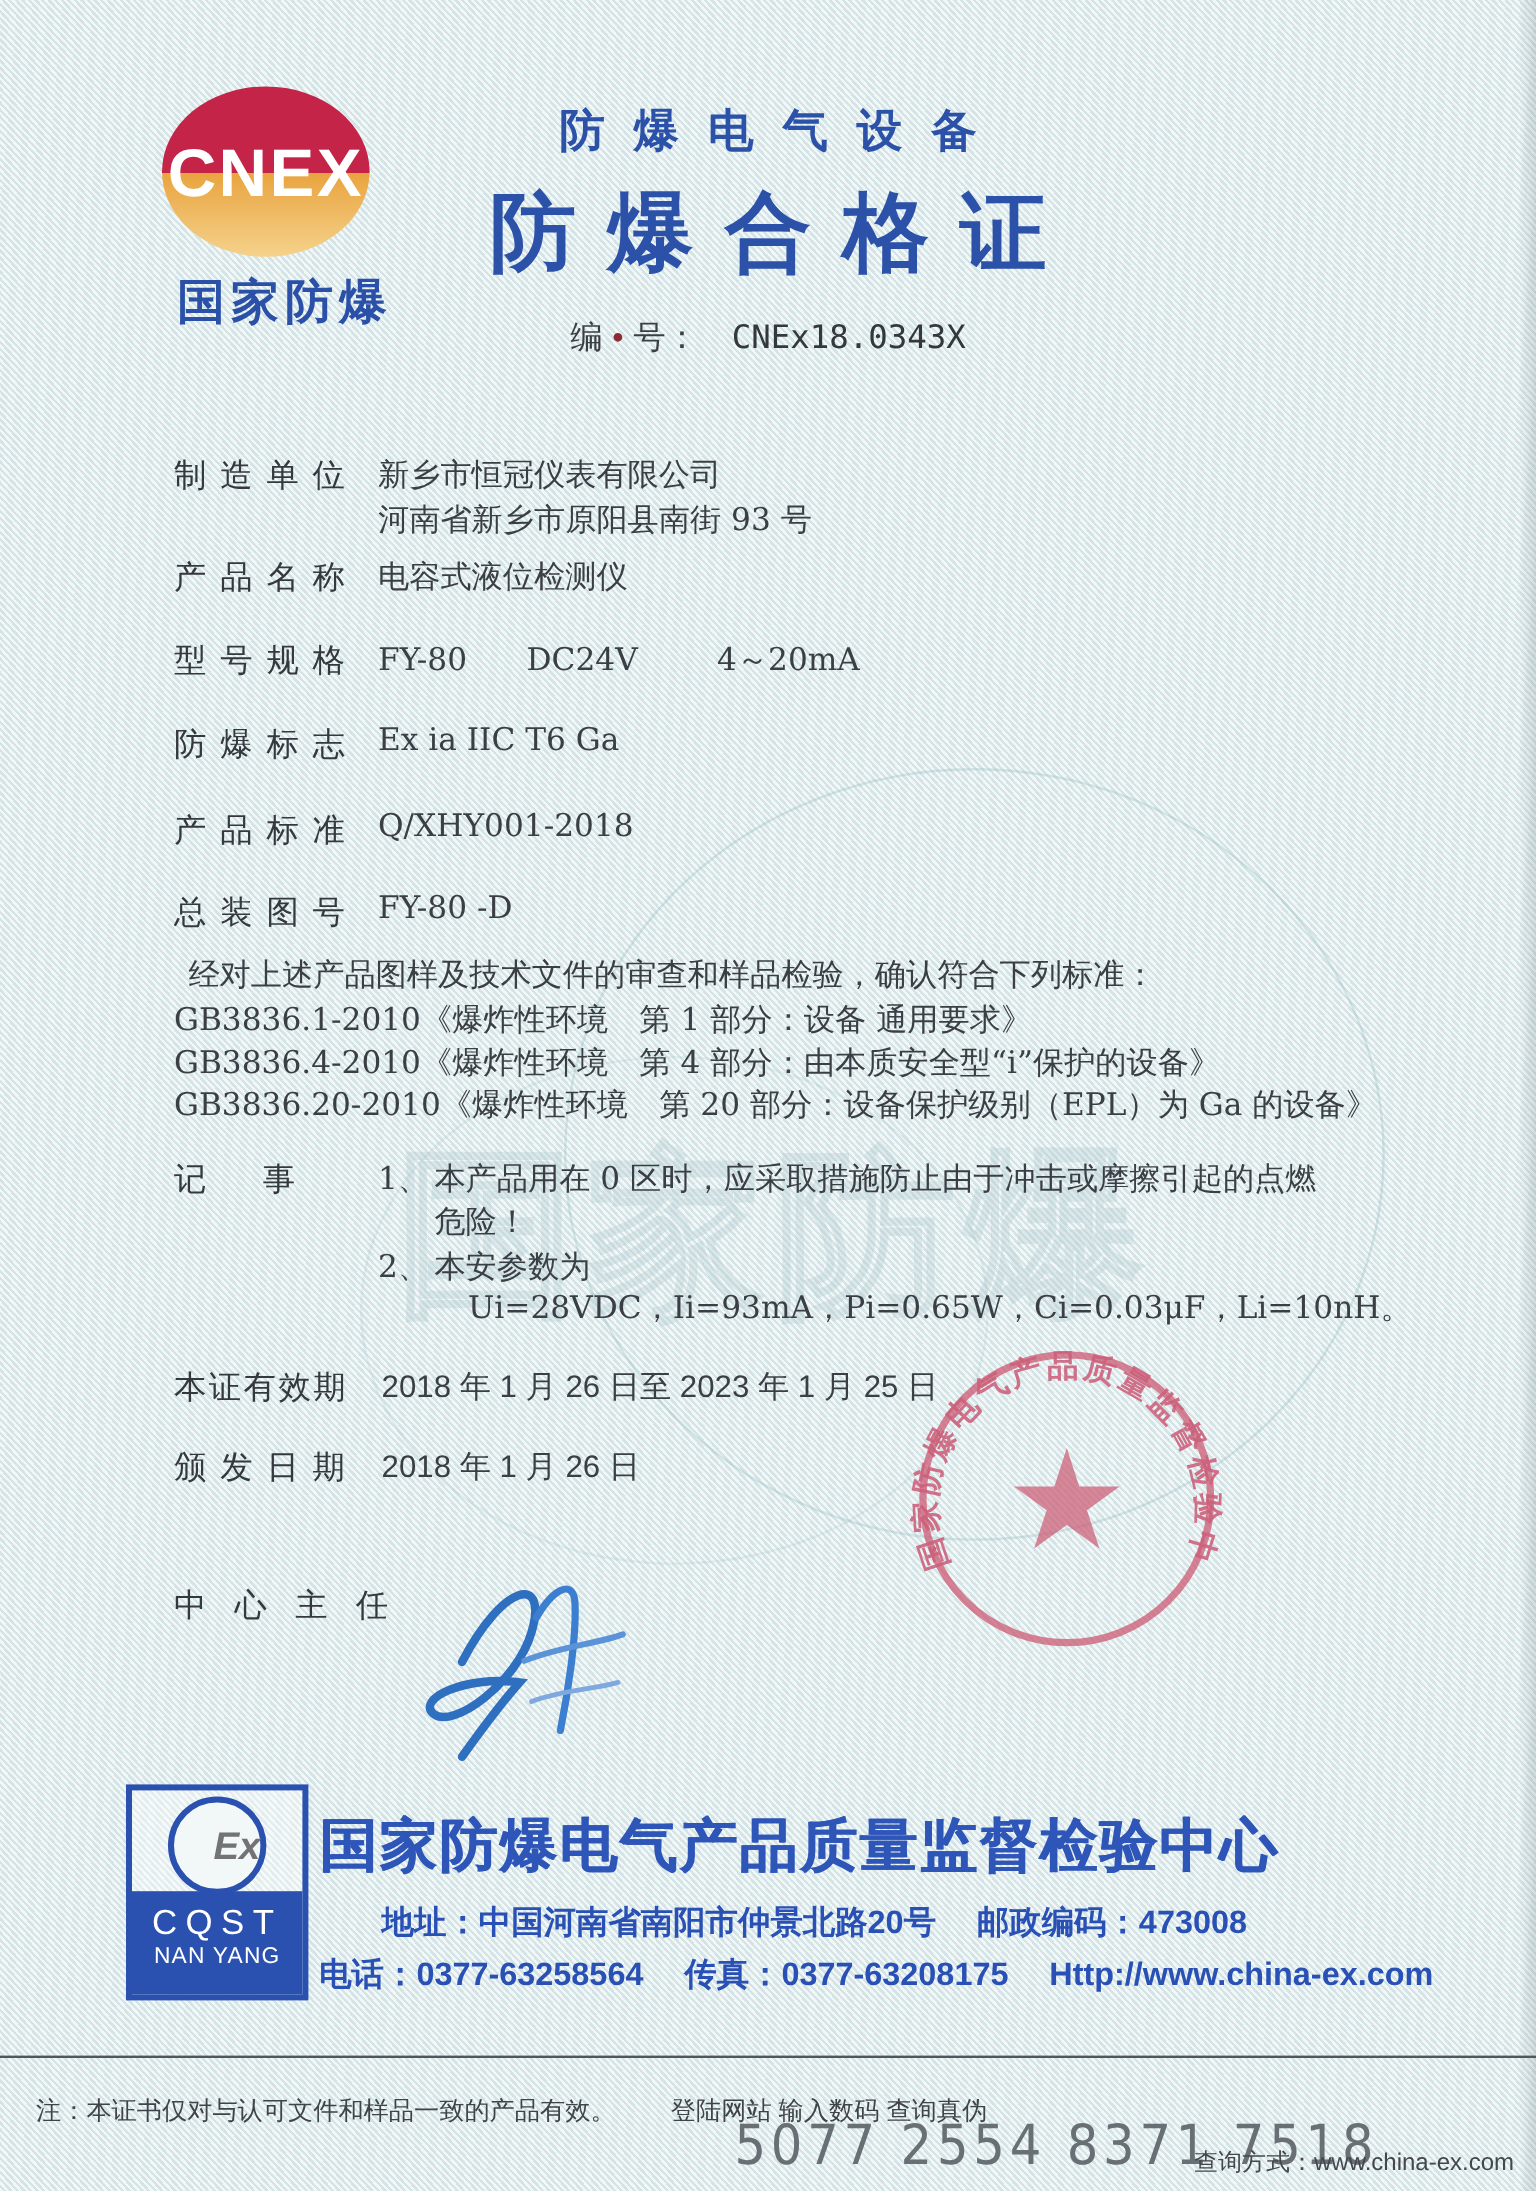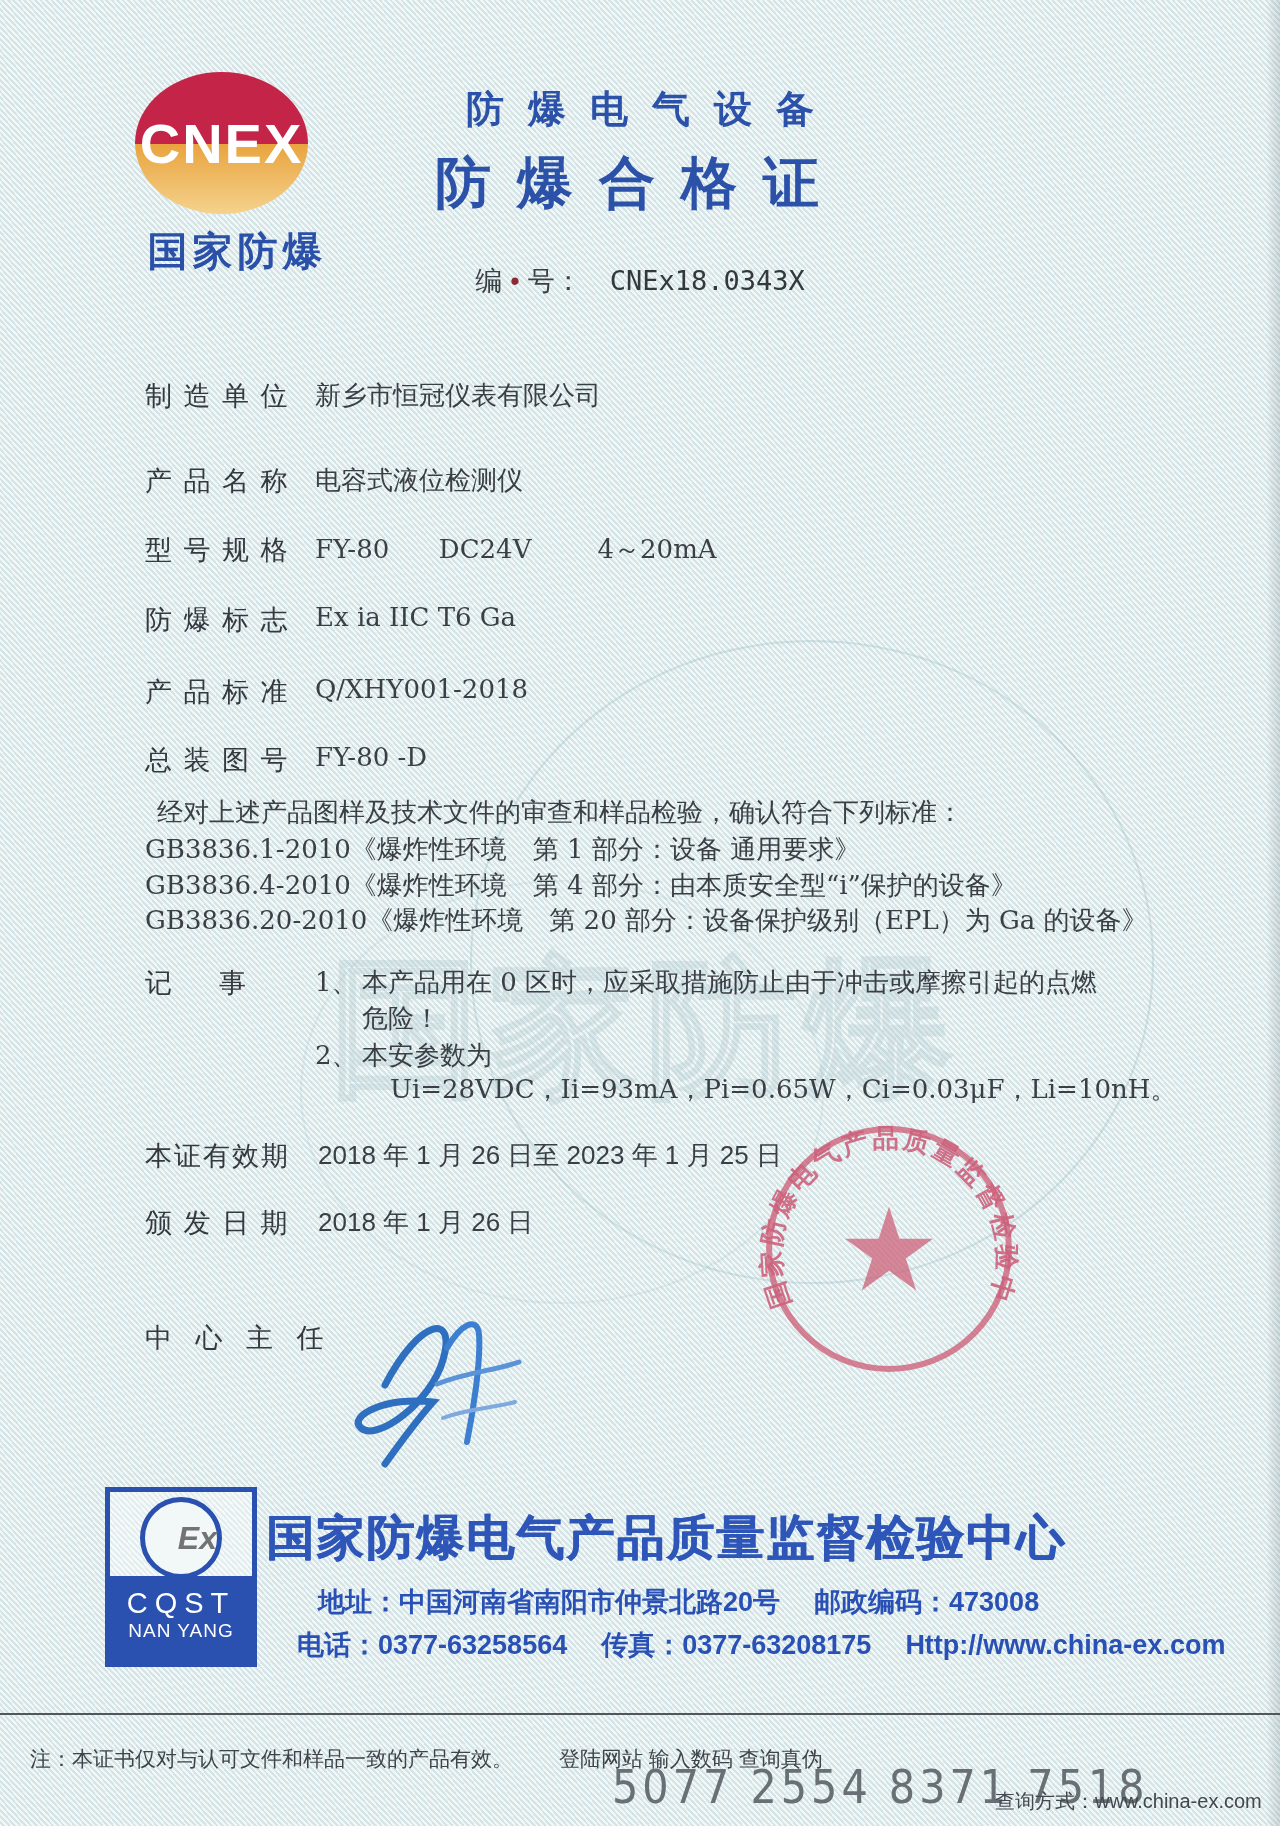--- a/index.html
+++ b/index.html
@@ -28,42 +28,42 @@
   .logo-oval{
     position:absolute;left:135px;top:72px;width:173px;height:142px;border-radius:50%;
     background:linear-gradient(180deg,#c32448 0%,#c32448 51%,#e9a43f 51%,#f5d28c 100%);
     display:flex;align-items:center;justify-content:center;
   }
   .logo-oval span{color:#fff;font-weight:bold;font-size:56px;letter-spacing:2px;font-family:"Liberation Sans",sans-serif;}
   .logo-caption{position:absolute;left:125px;top:224px;width:225px;text-align:center;
     color:#2a50a8;font-size:40px;font-weight:bold;letter-spacing:5px;}
   
   .hdr-sub{top:84px;font-size:38px;font-weight:bold;letter-spacing:24px;color:#2b51a8;margin-left:12px;}
-  .hdr-title{top:146px;font-size:56px;font-weight:bold;letter-spacing:26px;color:#2b51a8;}
+  .hdr-title{top:146px;font-size:72px;font-weight:bold;letter-spacing:26px;color:#2b51a8;margin-left:13px;}
   .cert-line{top:263px;font-size:27px;}
   .cert-line .dot{color:#8c2b33;margin:0 8px;}
   .cert-line .no{font-family:"DejaVu Sans Mono",monospace;margin-left:28px;color:#33383d;}
   
   .flabel{position:absolute;left:145px;font-size:27px;letter-spacing:2px;color:#34393f;}
   .fvalue{position:absolute;left:315px;font-size:26px;color:#3a3f45;font-family:"DejaVu Serif",serif;}
   .body-text{position:absolute;left:145px;font-size:26px;color:#3a3f45;font-family:"DejaVu Serif",serif;white-space:nowrap;}
   .sig-svg{position:absolute;left:325px;top:1290px;width:210px;height:185px;}
   .stamp-svg{position:absolute;left:758px;top:1118px;width:262px;height:262px;opacity:.88;}
   
   .exbox{position:absolute;left:105px;top:1487px;width:142px;height:170px;border:5px solid #2a50b0;background:rgba(255,255,255,0.35);}
   .exbox-circle{position:absolute;top:5px;left:50%;transform:translateX(-50%);width:72px;height:72px;
     border:5px solid #2a50b0;border-radius:50%;background:#f2f7f7;display:flex;align-items:center;justify-content:flex-end;
     font-weight:bold;font-style:italic;color:#737373;font-size:32px;z-index:2;}
   .exbox-band{position:absolute;left:0;right:0;bottom:0;height:86px;background:#2a50b0;color:#fff;text-align:center;}
   .exbox-cqst{margin-top:11px;font-size:29px;letter-spacing:7px;}
   .exbox-city{font-size:19px;letter-spacing:1px;}
   .org-name{position:absolute;left:266px;top:1506px;font-size:48px;font-weight:bold;letter-spacing:2px;
     color:#2e55b8;white-space:nowrap;text-shadow:1px 0 0 #2e55b8;}
   .org-addr{position:absolute;left:318px;top:1584px;font-size:27px;font-weight:bold;color:#2950b4;white-space:nowrap;}
-  .org-tel{position:absolute;left:266px;top:1627px;font-size:27px;font-weight:bold;color:#2950b4;white-space:nowrap;padding-left:31px;}
+  .org-tel{position:absolute;left:266px;top:1627px;font-size:27px;font-weight:bold;color:#2950b4;white-space:nowrap;}
   .org-addr .gap,.org-tel .gap{display:inline-block;width:34px;}
   .divider{position:absolute;left:0;top:1713px;width:1280px;height:2px;background:#51565c;}
   
   .foot-note{position:absolute;left:30px;top:1745px;font-size:21px;color:#3f444a;white-space:nowrap;}
   .foot-note .hint{margin-left:46px;}
   .foot-code{position:absolute;left:612px;top:1760px;font-size:46px;letter-spacing:4px;color:#686f75;
     font-family:"DejaVu Sans",sans-serif;font-stretch:condensed;white-space:nowrap;}
   .foot-query{position:absolute;left:995px;top:1788px;font-size:20px;color:#43484e;white-space:nowrap;}
 </style>
 </head>
@@ -82,20 +82,21 @@
   <div class="logo-caption">国家防爆</div>
 
   <div class="abs centered hdr-sub" style="letter-spacing:24px;">防爆电气设备</div>
   <div class="abs centered hdr-title">防爆合格证</div>
   <div class="abs centered cert-line">
     <span>编</span><span class="dot">•</span><span>号：</span><span class="no">CNEx18.0343X</span>
   </div>
 
   <div class="flabel" style="top:378px;">制 造 单 位</div>
   <div class="fvalue" style="top:378px;">新乡市恒冠仪表有限公司</div>
+  <div class="fvalue" style="top:416px;">河南省新乡市原阳县南街 93 号</div>
 
   <div class="flabel" style="top:463px;">产 品 名 称</div>
   <div class="fvalue" style="top:463px;">电容式液位检测仪</div>
 
   <div class="flabel" style="top:532px;">型 号 规 格</div>
   <div class="fvalue pre" style="top:532px;">FY-80      DC24V        4～20mA</div>
 
   <div class="flabel" style="top:602px;">防 爆 标 志</div>
   <div class="fvalue" style="top:602px;">Ex ia IIC T6 Ga</div>
 

